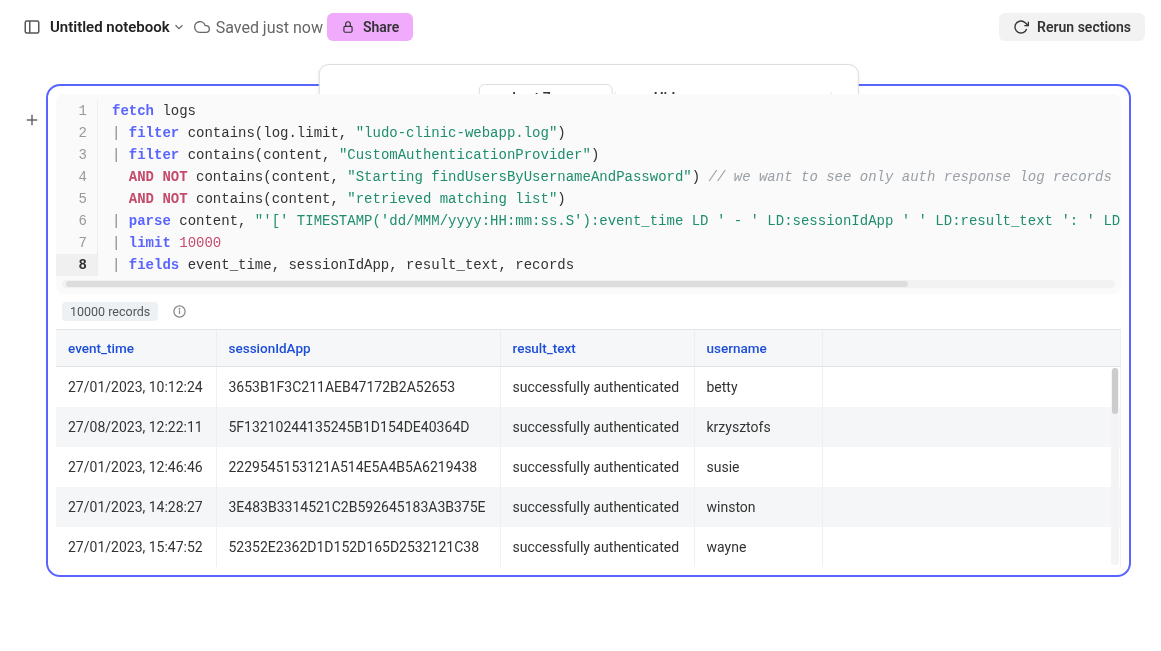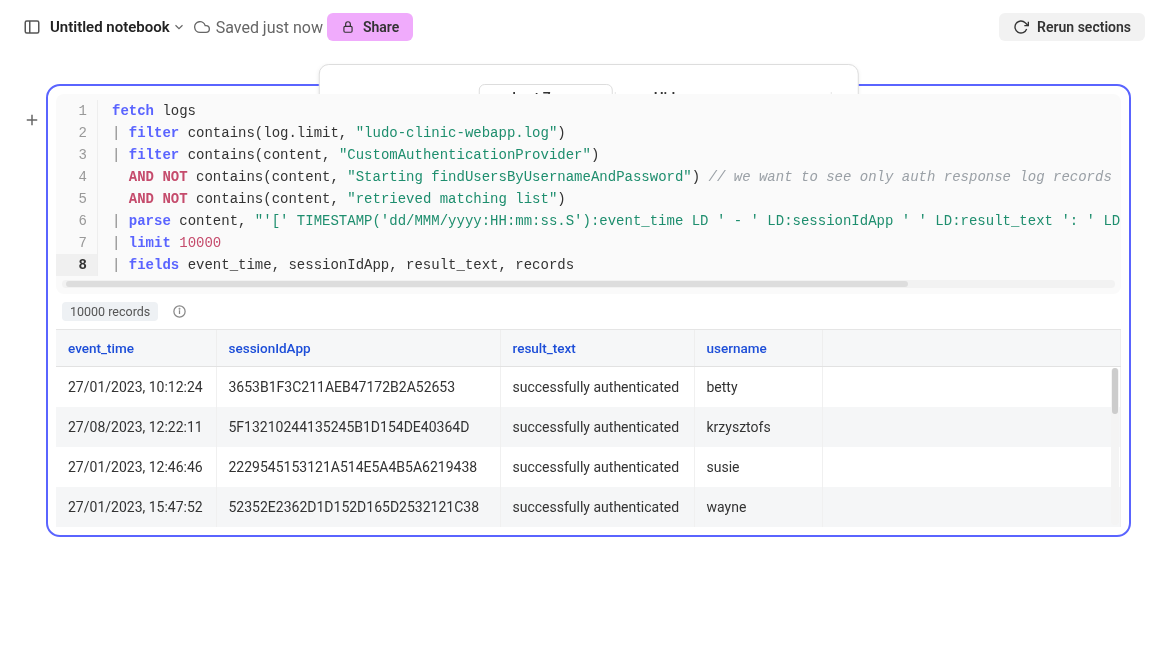--- a/index.html
+++ b/index.html
@@ -367,20 +367,27 @@
               <td></td>
             </tr>
             <tr>
               <td>27/01/2023, 12:46:46</td>
               <td>2229545153121A514E5A4B5A6219438</td>
               <td>successfully authenticated</td>
               <td>susie</td>
               <td></td>
             </tr>
             <tr>
+              <td>27/01/2023, 14:28:27</td>
+              <td>3E483B3314521C2B592645183A3B375E</td>
+              <td>successfully authenticated</td>
+              <td>winston</td>
+              <td></td>
+            </tr>
+            <tr>
               <td>27/01/2023, 15:47:52</td>
               <td>52352E2362D1D152D165D2532121C38</td>
               <td>successfully authenticated</td>
               <td>wayne</td>
               <td></td>
             </tr>
           </tbody>
       </table>
       <div class="vtrack">
           <div class="vthumb"></div>

